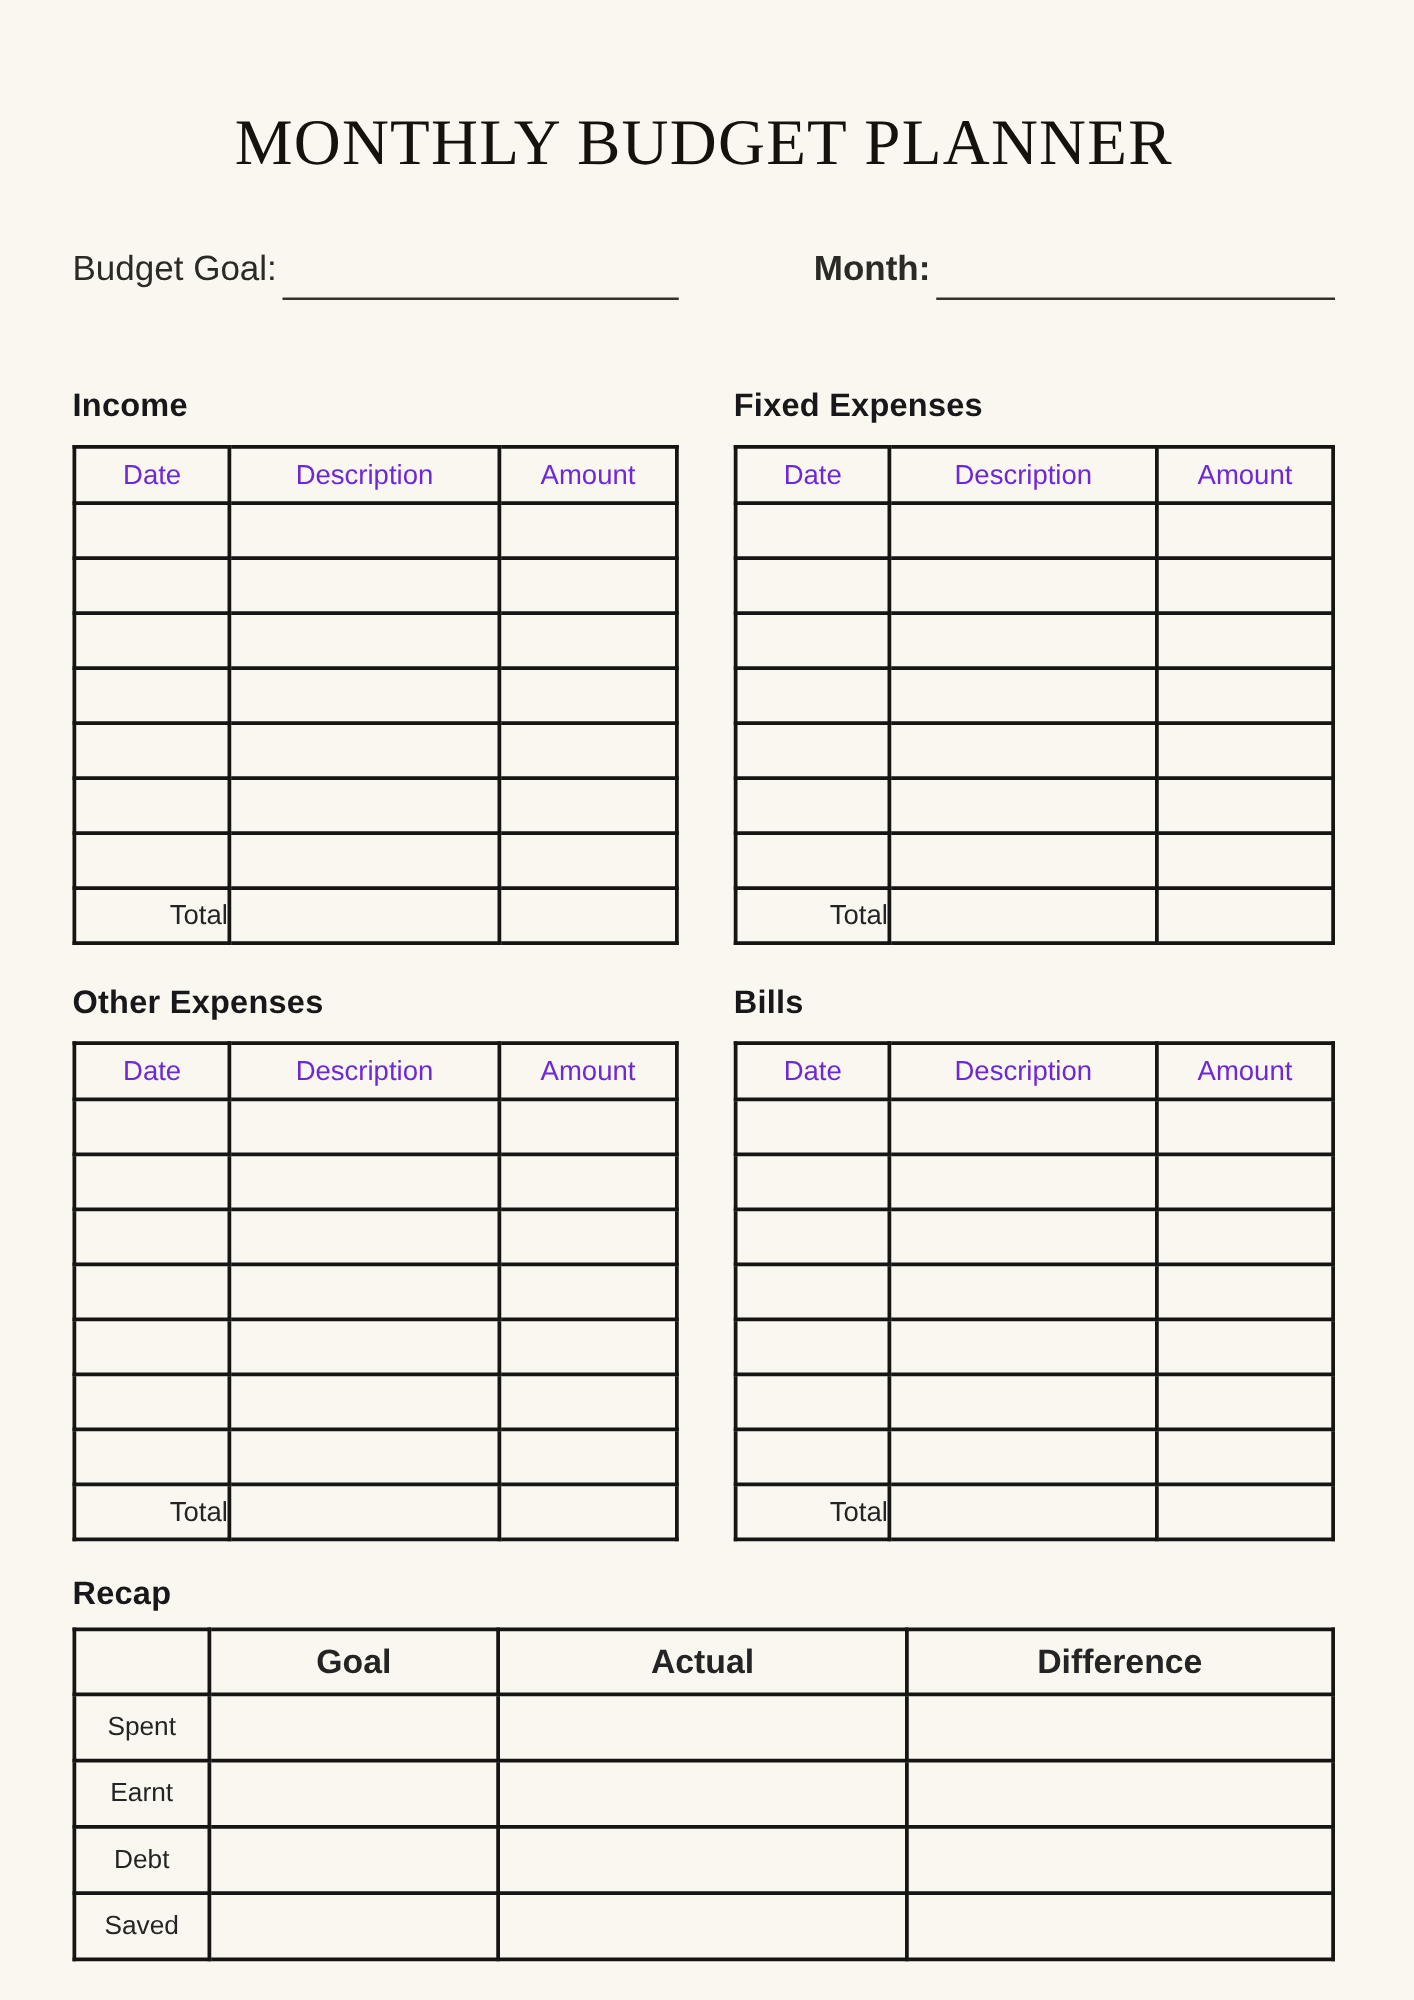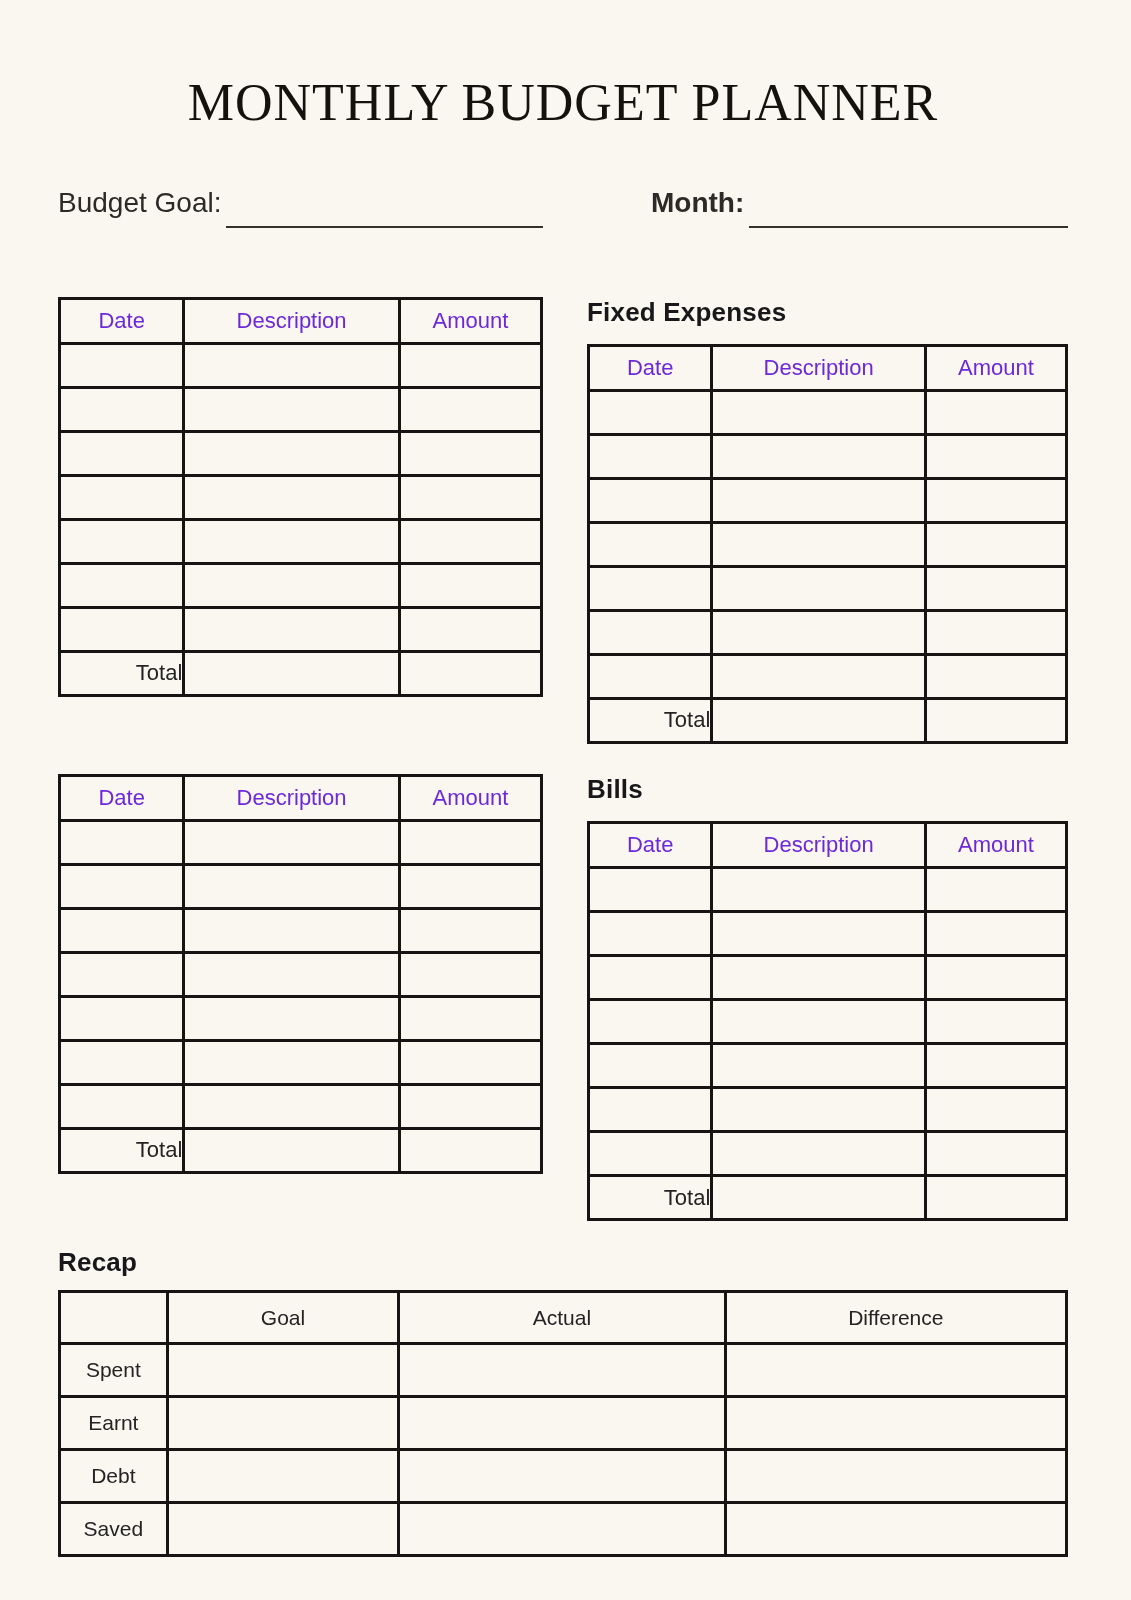--- a/index.html
+++ b/index.html
@@ -16,21 +16,21 @@
     overflow: hidden;
   }
   .title {
     font-family: "Liberation Serif", "DejaVu Serif", serif;
     font-weight: 400;
     font-size: 52px;
     line-height: 1.05;
     letter-spacing: 1px;
     text-align: center;
     color: #15120e;
-    margin: 4px;
+    margin: 16px;
     padding-top: 72px;
   }
   .fields-row { display: flex; margin-top: 56px; }
   .field { display: flex; align-items: flex-end; font-size: 28px; color: #2b2a26; }
   .field-left  { width: 485px; }
   .field-right { width: 481px; margin-left: 44px; padding-left: 64px; box-sizing: border-box; font-weight: bold; }
   .field-label { white-space: nowrap; line-height: 1.15; }
   .fill-line {
     flex: 1 1 auto;
     height: 0;
@@ -80,22 +80,22 @@
     margin-top: 40px;
   }
   .planner-table col.col-date   { width: 25.8%; }
   .planner-table col.col-desc   { width: 44.7%; }
   .planner-table col.col-amount { width: 29.5%; }
 
   .recap-section { margin-top: 26px; }
   .recap-title { margin-bottom: 12px; }
   .recap-table th {
     height: 49px;
-    font-weight: 400;
-    font-size: 21px;
+    font-weight: 700;
+    font-size: 27px;
     color: #242424;
     text-align: center;
   }
   .recap-table td { height: 50px; }
   .recap-table .recap-label {
     text-align: center;
     font-size: 21px;
     color: #242424;
   }
   .recap-table col.col-label { width: 10.7%; }
@@ -116,20 +116,21 @@
       <span class="fill-line"></span>
     </div>
     <div class="field field-right">
       <span class="field-label">Month:</span>
       <span class="fill-line"></span>
     </div>
   </div>
 
   <div class="sections-grid">
       <section>
+        <h2 class="section-title">Income</h2>
         <table class="planner-table">
           <colgroup>
             <col class="col-date">
             <col class="col-desc">
             <col class="col-amount">
           </colgroup>
           <tbody>
             <tr>
               <th>Date</th>
               <th>Description</th>
@@ -229,20 +230,21 @@
             </tr>
             <tr>
               <td class="total-cell">Total</td>
               <td></td>
               <td></td>
             </tr>
           </tbody>
         </table>
       </section>
       <section>
+        <h2 class="section-title">Other Expenses</h2>
         <table class="planner-table">
           <colgroup>
             <col class="col-date">
             <col class="col-desc">
             <col class="col-amount">
           </colgroup>
           <tbody>
             <tr>
               <th>Date</th>
               <th>Description</th>

